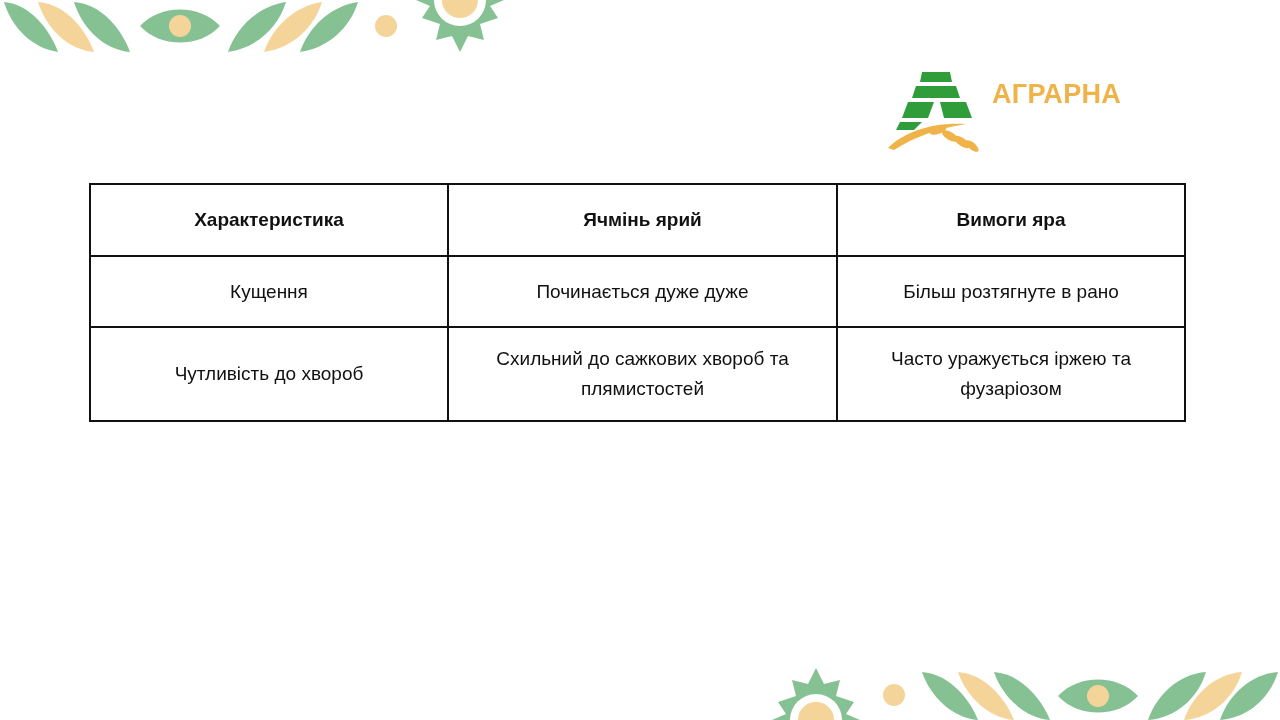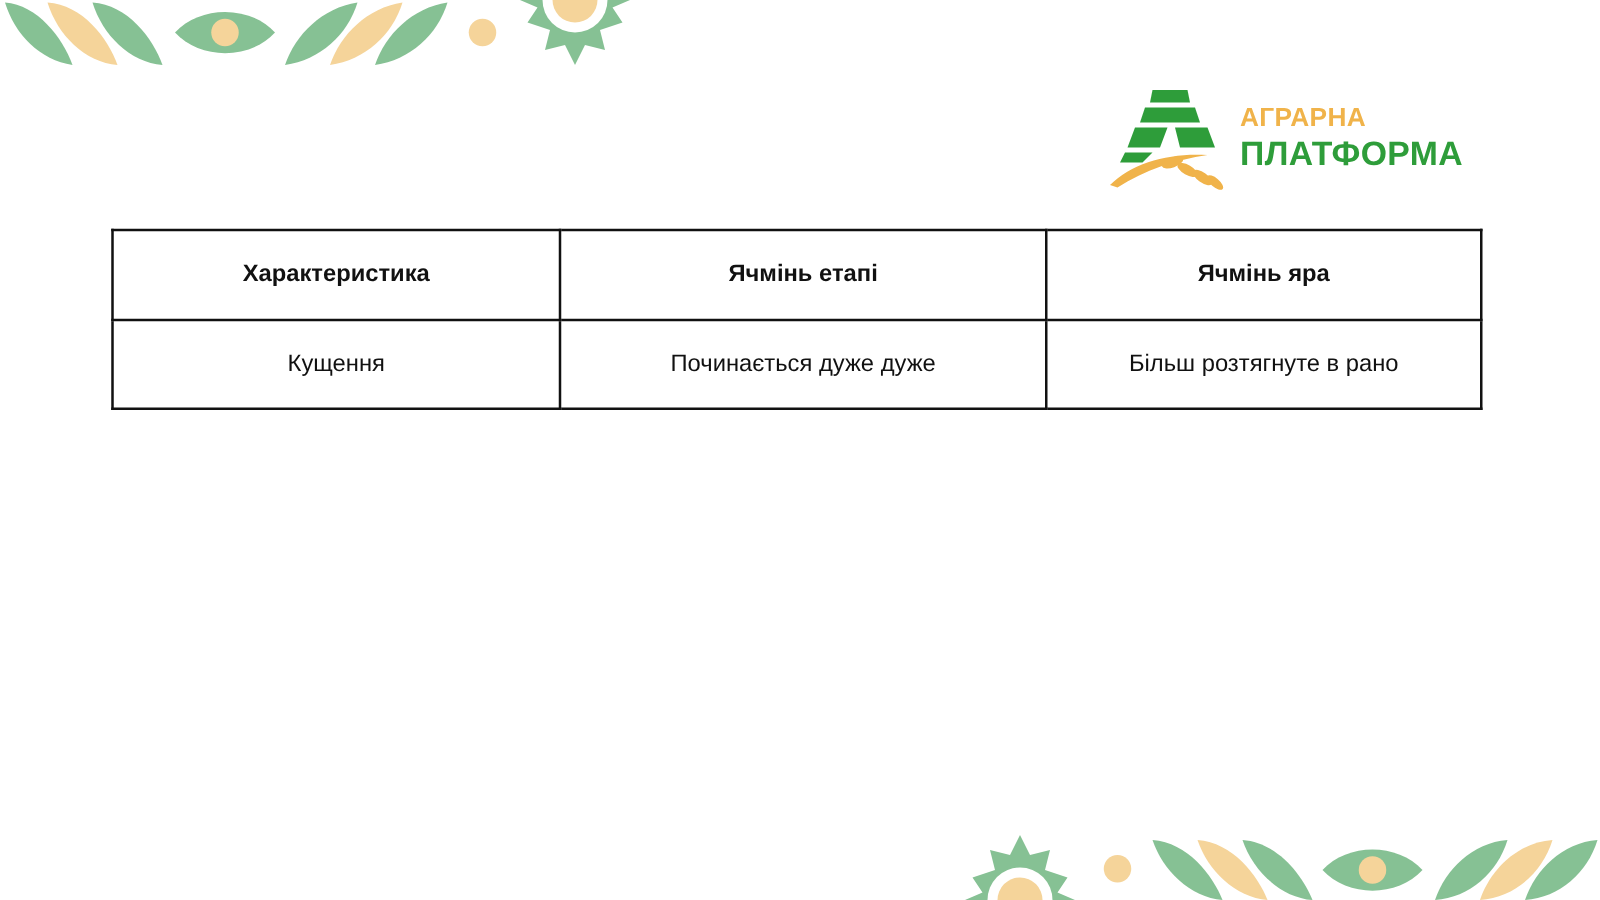--- a/index.html
+++ b/index.html
@@ -6,21 +6,21 @@
     html, body { width: 1280px; height: 720px; overflow: hidden; background: #ffffff; }
     body { position: relative; font-family: "Liberation Sans", sans-serif; color: #111; }
 
     .deco { position: absolute; }
     .deco-top { left: 0; top: 0; width: 520px; height: 56px; }
     .deco-bottom { left: 760px; top: 660px; width: 520px; height: 60px; }
 
     .logo { position: absolute; left: 886px; top: 68px; width: 300px; height: 84px; }
     .logo-mark { position: absolute; left: 0; top: 0; width: 100px; height: 84px; }
     .logo-text { position: absolute; left: 106px; top: 12px; font-family: "Liberation Sans", sans-serif; font-weight: bold; line-height: 29px; letter-spacing: 0.3px; }
-    .logo-line1 { color: #f0b34a; font-size: 21px; display: block; }
+    .logo-line1 { color: #f0b34a; font-size: 27px; display: block; }
     .logo-line2 { color: #2e9d3a; font-size: 27px; display: block; }
 
     .table-wrap { position: absolute; left: 89px; top: 183px; width: 875px; }
     table { width: 100%; border-collapse: collapse; table-layout: fixed; }
     td, th {
       border: 2px solid #111;
       text-align: center;
       vertical-align: middle;
       font-size: 19px;
       line-height: 30px;
@@ -69,43 +69,47 @@
     <polygon points="54,34 80,34 86,50 58,50" fill="#2e9d3a"></polygon>
     <polygon points="14,54 36,54 28,62 10,62" fill="#2e9d3a"></polygon>
     <path d="M2 80 C20 62 50 54 80 56 C54 60 30 68 8 82 Z" fill="#f0b34a"></path>
     <ellipse cx="52" cy="62" rx="9" ry="4" transform="rotate(-20 52 62)" fill="#f0b34a"></ellipse>
     <ellipse cx="64" cy="68" rx="9" ry="4" transform="rotate(30 64 68)" fill="#f0b34a"></ellipse>
     <ellipse cx="76" cy="74" rx="9" ry="4" transform="rotate(35 76 74)" fill="#f0b34a"></ellipse>
     <ellipse cx="86" cy="78" rx="8" ry="3.5" transform="rotate(40 86 78)" fill="#f0b34a"></ellipse>
   </svg>
   <div class="logo-text">
     <span class="logo-line1">АГРАРНА</span>
-    <span class="logo-line2">ПЛАТФОРМА</span>
   </div>
 </div>
 
 <div class="table-wrap">
   <table>
     <colgroup>
         <col class="c1">
         <col class="c2">
         <col class="c3">
       </colgroup>
     <thead>
       <tr>
         <th>Характеристика</th>
-        <th>Ячмінь етапі</th>
-        <th>Ячмінь яра</th>
+        <th>Ячмінь ярий</th>
+        <th>Вимоги яра</th>
       </tr>
     </thead>
     <tbody>
       <tr class="r2">
         <td>Кущення</td>
         <td>Починається дуже дуже</td>
         <td>Більш розтягнуте в рано</td>
+      </tr>
+      <tr class="r4">
+        <td>Чутливість до хвороб</td>
+        <td>Схильний до сажкових хвороб та плямистостей</td>
+        <td>Часто уражується іржею та фузаріозом</td>
       </tr>
     </tbody>
   </table>
 </div>
 
 <svg class="deco deco-bottom" viewBox="0 0 520 60">
 
   <g transform="translate(56,60)">
     <polygon points="0,-52 8,-36 24,-40 20,-24 38,-18 30,-6 44,0 -44,0 -30,-6 -38,-18 -20,-24 -24,-40 -8,-36" fill="#86c194"></polygon>
     <circle cx="0" cy="0" r="26" fill="#ffffff"></circle>

